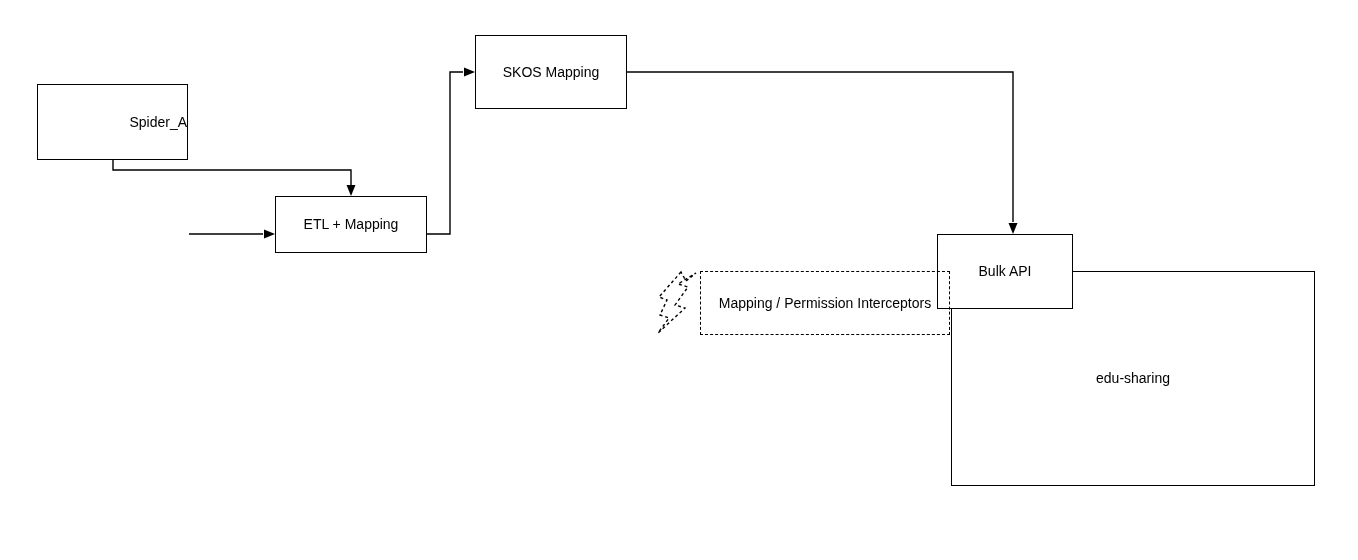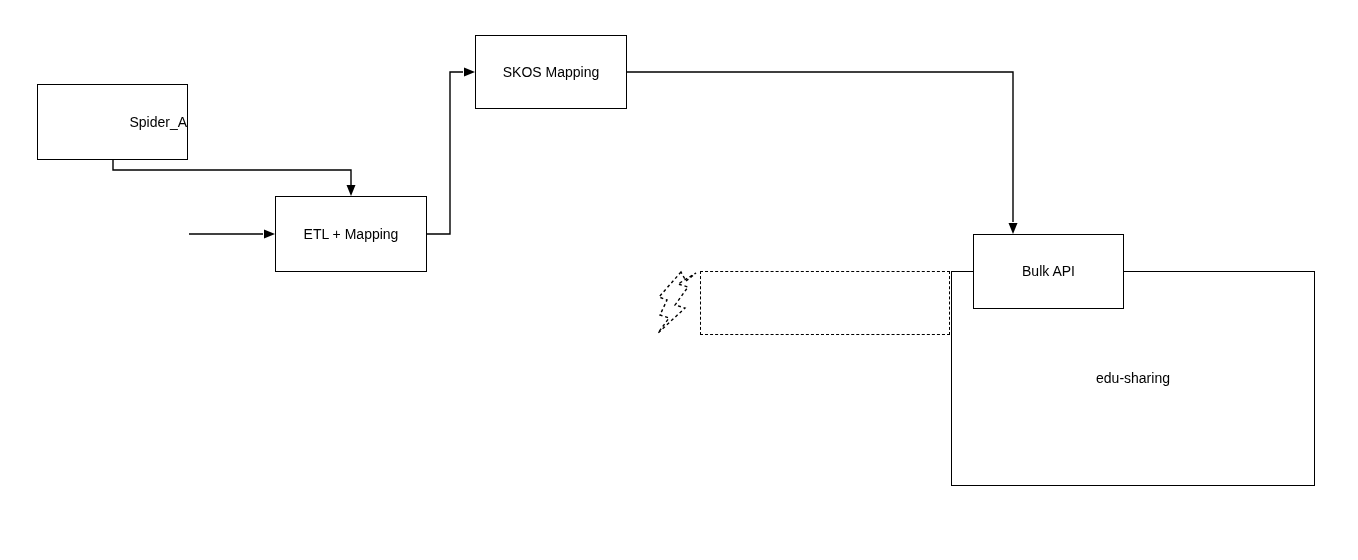--- a/index.html
+++ b/index.html
@@ -31,24 +31,24 @@
     text-align: center;
     box-sizing: border-box;
     background: #ffffff;
     border: 1.4px solid #000000;
     font-size: 14px;
     line-height: 19px;
     white-space: nowrap;
   }
   #node-spider-a   { left: 37px;  top: 84px;  width: 151px; height: 76px; z-index: 2; align-items: flex-end; }
   #node-spider-b   { left: 37px;  top: 196px; width: 151px; height: 76px; z-index: 2; }
-  #node-etl        { left: 275px; top: 196px; width: 152px; height: 76px; z-index: 2; }
+  #node-etl        { left: 275px; top: 196px; width: 152px; height: 57px; z-index: 2; }
   #node-skos       { left: 475px; top: 35px;  width: 152px; height: 74px; z-index: 2; }
   #node-edu        { left: 951px; top: 271px; width: 364px; height: 215px; z-index: 2; }
-  #node-bulk       { left: 937px; top: 234px; width: 151px; height: 75px; z-index: 3; margin-left: 36px; }
+  #node-bulk       { left: 937px; top: 234px; width: 136px; height: 75px; z-index: 3; }
   #node-interceptors {
     left: 700px; top: 271px; width: 250px; height: 64px; z-index: 4;
     border-style: dashed;
     background: transparent;
   }
   #bolt-icon {
     position: absolute;
     left: 655px;
     top: 270px;
     z-index: 2;
@@ -89,19 +89,20 @@
 
   <div class="node" id="node-edu">
     <span>edu-sharing</span>
   </div>
 
   <div class="node" id="node-bulk">
     <span>Bulk API</span>
   </div>
 
   <div class="node" id="node-interceptors">
+    <span>Mapping / Permission Interceptors</span>
   </div>
 
   <svg id="bolt-icon" width="44" height="66" viewBox="0 0 44 66">
     <polygon points="26,2 4,27 12,30 5,45 14,48 3,63 30,38 20,35 33,17 23,14 41,3 31,11" fill="none" stroke="#000000" stroke-width="1.4" stroke-dasharray="3 2.8"></polygon>
   </svg>
 
 </div>
 
 </body></html>

